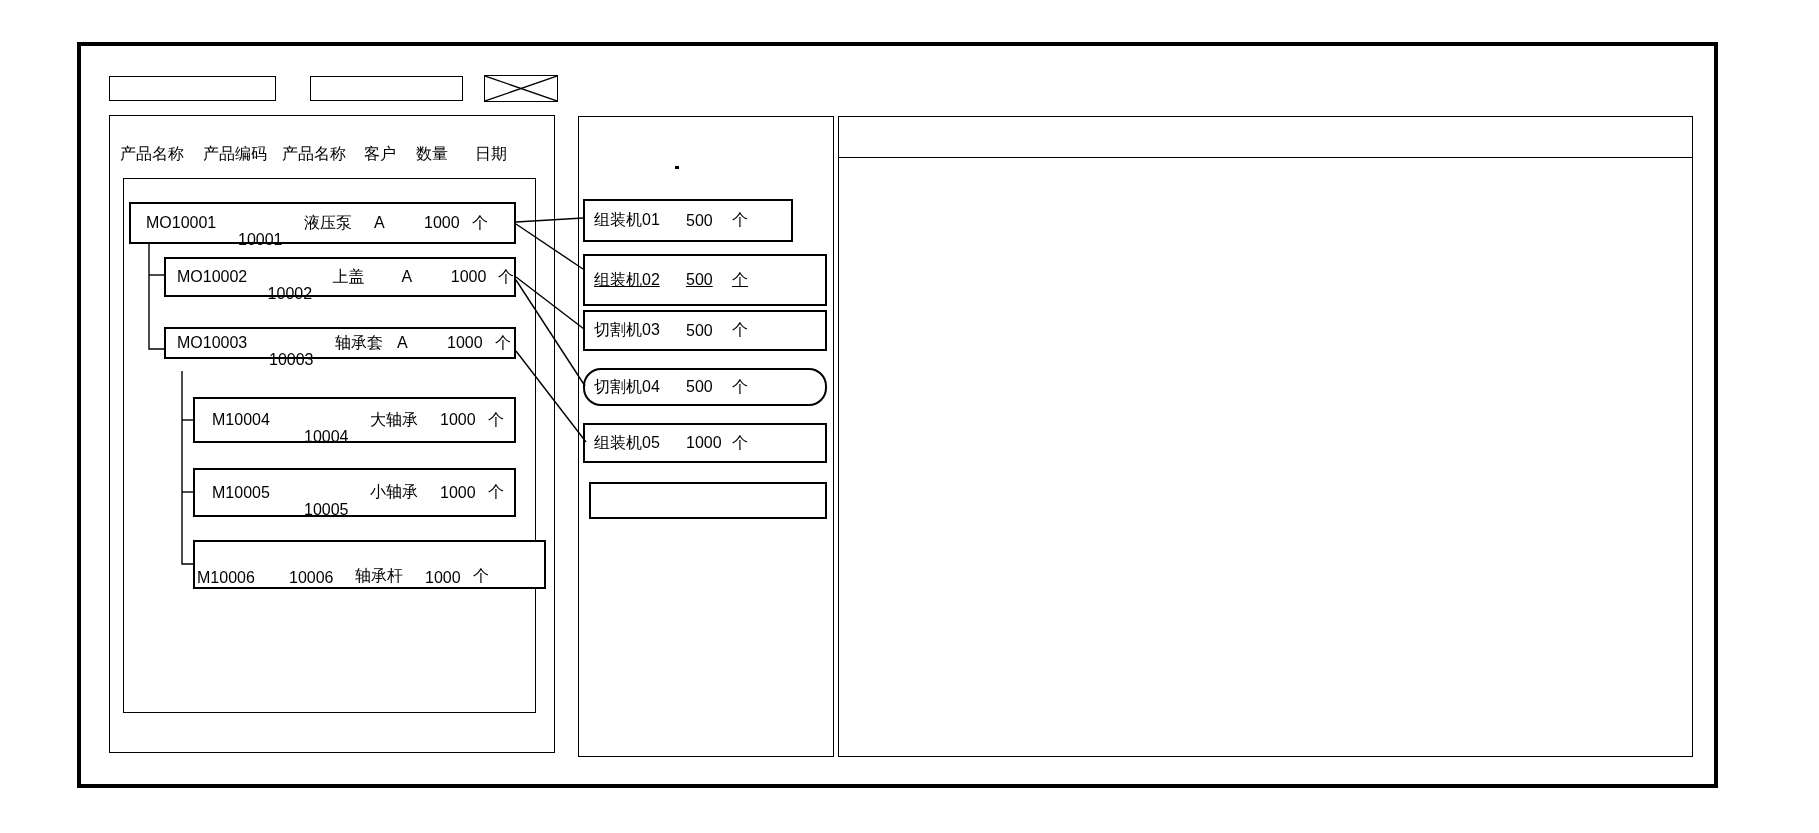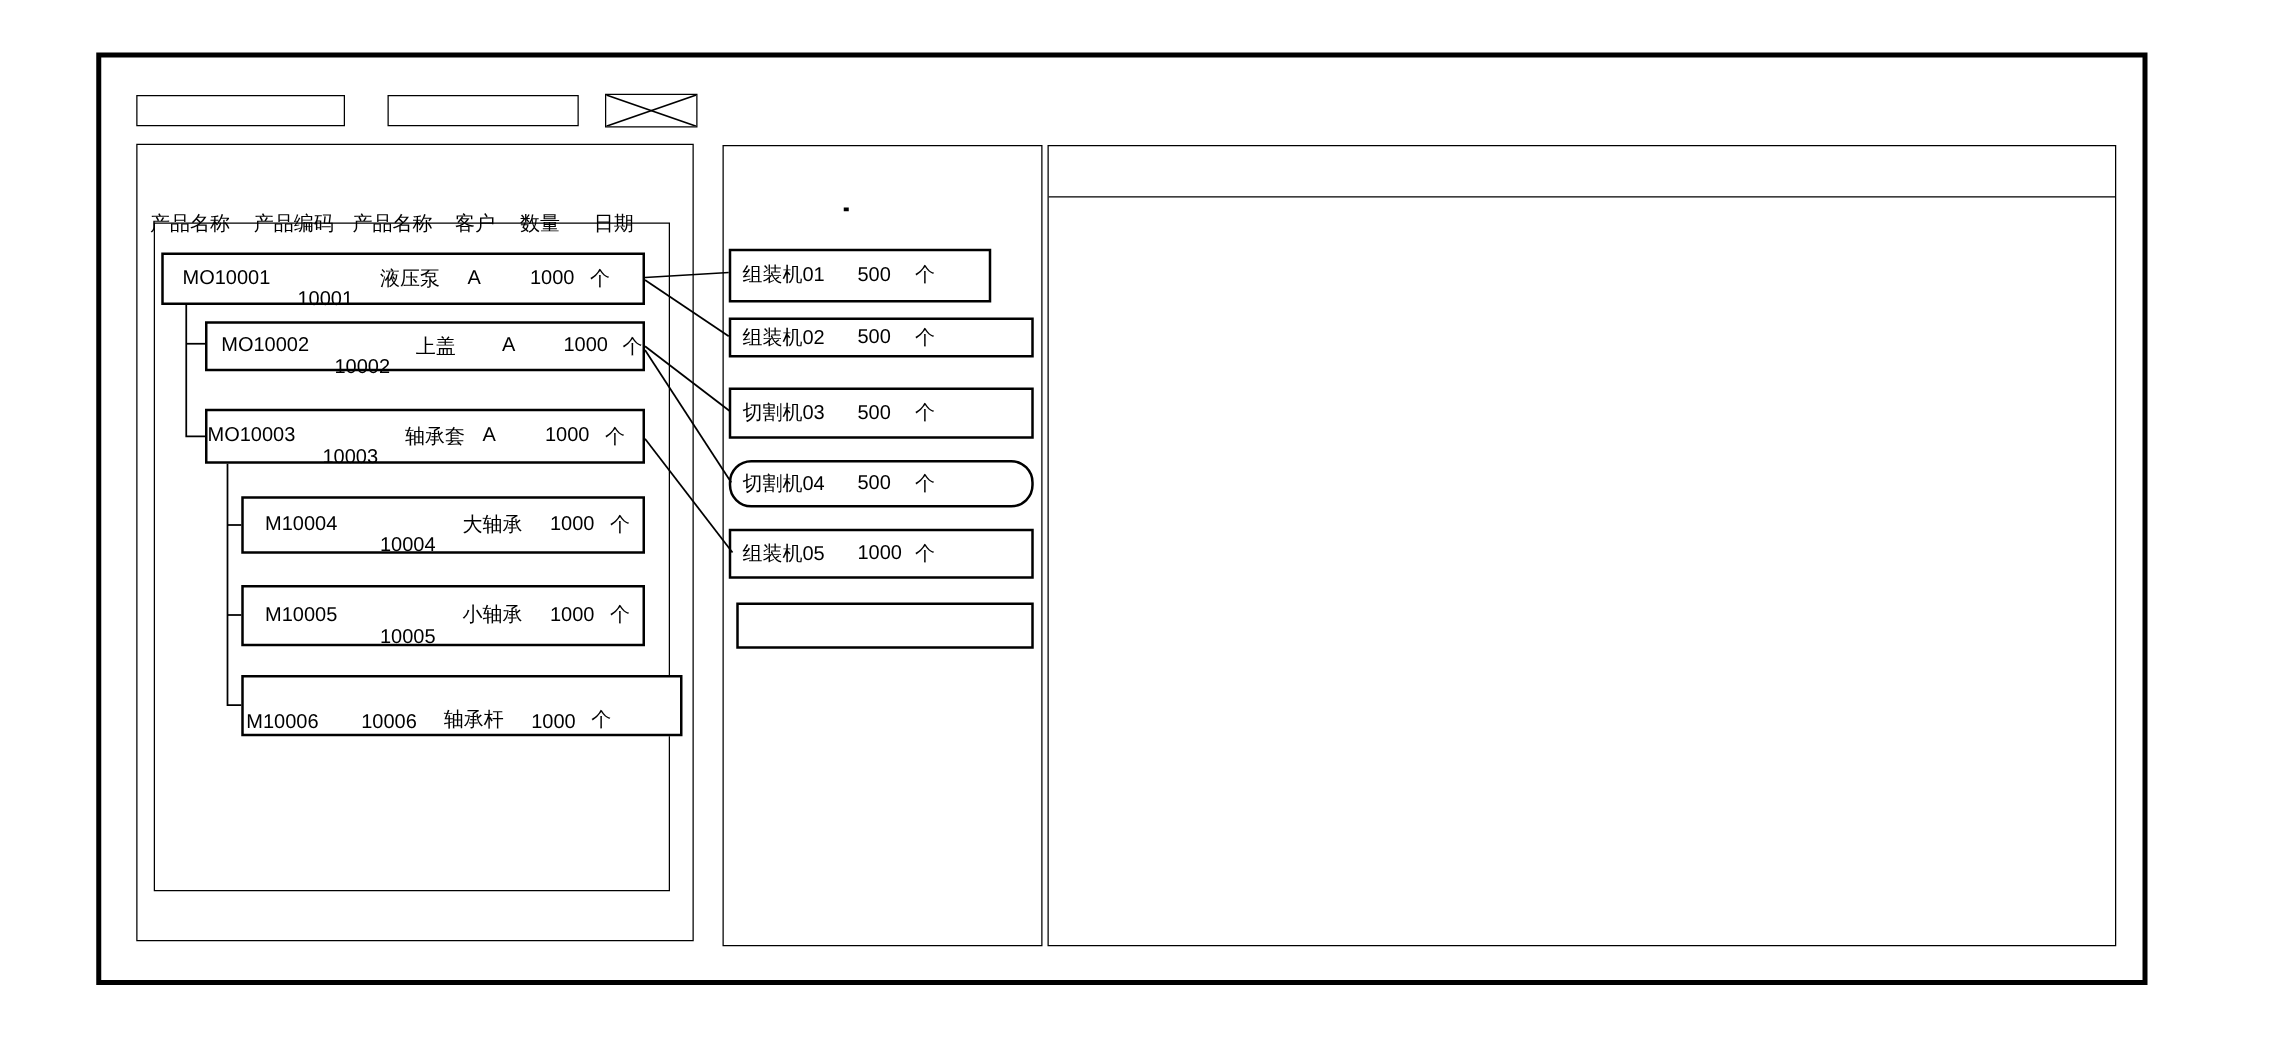--- a/index.html
+++ b/index.html
@@ -20,40 +20,40 @@
   
   .panel{border:1.5px solid #000;background:#fff;}
   #left-panel{left:109px;top:115px;width:446px;height:638px;}
   #middle-panel{left:578px;top:116px;width:256px;height:641px;}
   #right-panel{left:838px;top:116px;width:855px;height:641px;}
   #right-panel-header{position:absolute;left:0;top:0;width:100%;height:41px;border-bottom:1.5px solid #000;box-sizing:border-box;}
   
   #col-headers{left:120px;top:144px;white-space:nowrap;}
   #col-headers span{display:inline-block;}
   .h1{margin-right:19px;} .h2{margin-right:15px;} .h3{margin-right:18px;}
-  .h4{margin-right:20px;} .h5{margin-right:27px;margin-top:25px;}
+  .h4{margin-right:20px;} .h5{margin-right:27px;}
   
   #tree-container{left:123px;top:178px;width:413px;height:535px;border:1.5px solid #000;}
   
   .order-row{border:2px solid #000;background:#fff;display:flex;align-items:center;white-space:nowrap;}
   .order-row span{display:inline-block;}
   #row1{left:129px;top:202px;width:387px;height:42px;padding-left:15px;}
   #row2{left:164px;top:257px;width:352px;height:40px;padding-left:11px;}
-  #row3{left:164px;top:327px;width:352px;height:44px;align-items:center;}
+  #row3{left:164px;top:327px;width:352px;height:32px;padding-left:11px;align-items:center;}
   #row4{left:193px;top:397px;width:323px;height:46px;padding-left:17px;}
   #row5{left:193px;top:468px;width:323px;height:49px;padding-left:17px;}
   #row6{left:193px;top:540px;width:353px;height:49px;padding-left:2px;align-items:flex-end;}
   .f-order{width:92px;} .f-code{width:66px;margin-top:34px;} .f-name{width:70px;}
   .f-cust{width:50px;} .f-qty{width:48px;}
   
   .machine-box{border:2px solid #000;background:#fff;display:flex;align-items:center;padding-left:9px;white-space:nowrap;}
   .machine-box span{display:inline-block;}
   .m-name{width:92px;} .m-qty{width:46px;}
   #mach1{left:583px;top:199px;width:210px;height:43px;}
-  #mach2{left:583px;top:254px;width:244px;height:32px;}
+  #mach2{left:583px;top:254px;width:244px;height:52px;text-decoration:underline;}
   #mach3{left:583px;top:310px;width:244px;height:41px;}
   #mach4{left:583px;top:368px;width:244px;height:38px;border-radius:18px;}
   #mach5{left:583px;top:423px;width:244px;height:40px;}
   #mach6{left:589px;top:482px;width:238px;height:37px;}
   
   #stray-dot{left:675px;top:166px;width:4px;height:2.5px;background:#000;}
   
   #connector-svg{position:absolute;left:0;top:0;width:1819px;height:833px;pointer-events:none;}
   #connector-svg line, #connector-svg path{stroke:#000;stroke-width:1.4;fill:none;}
 </style>

